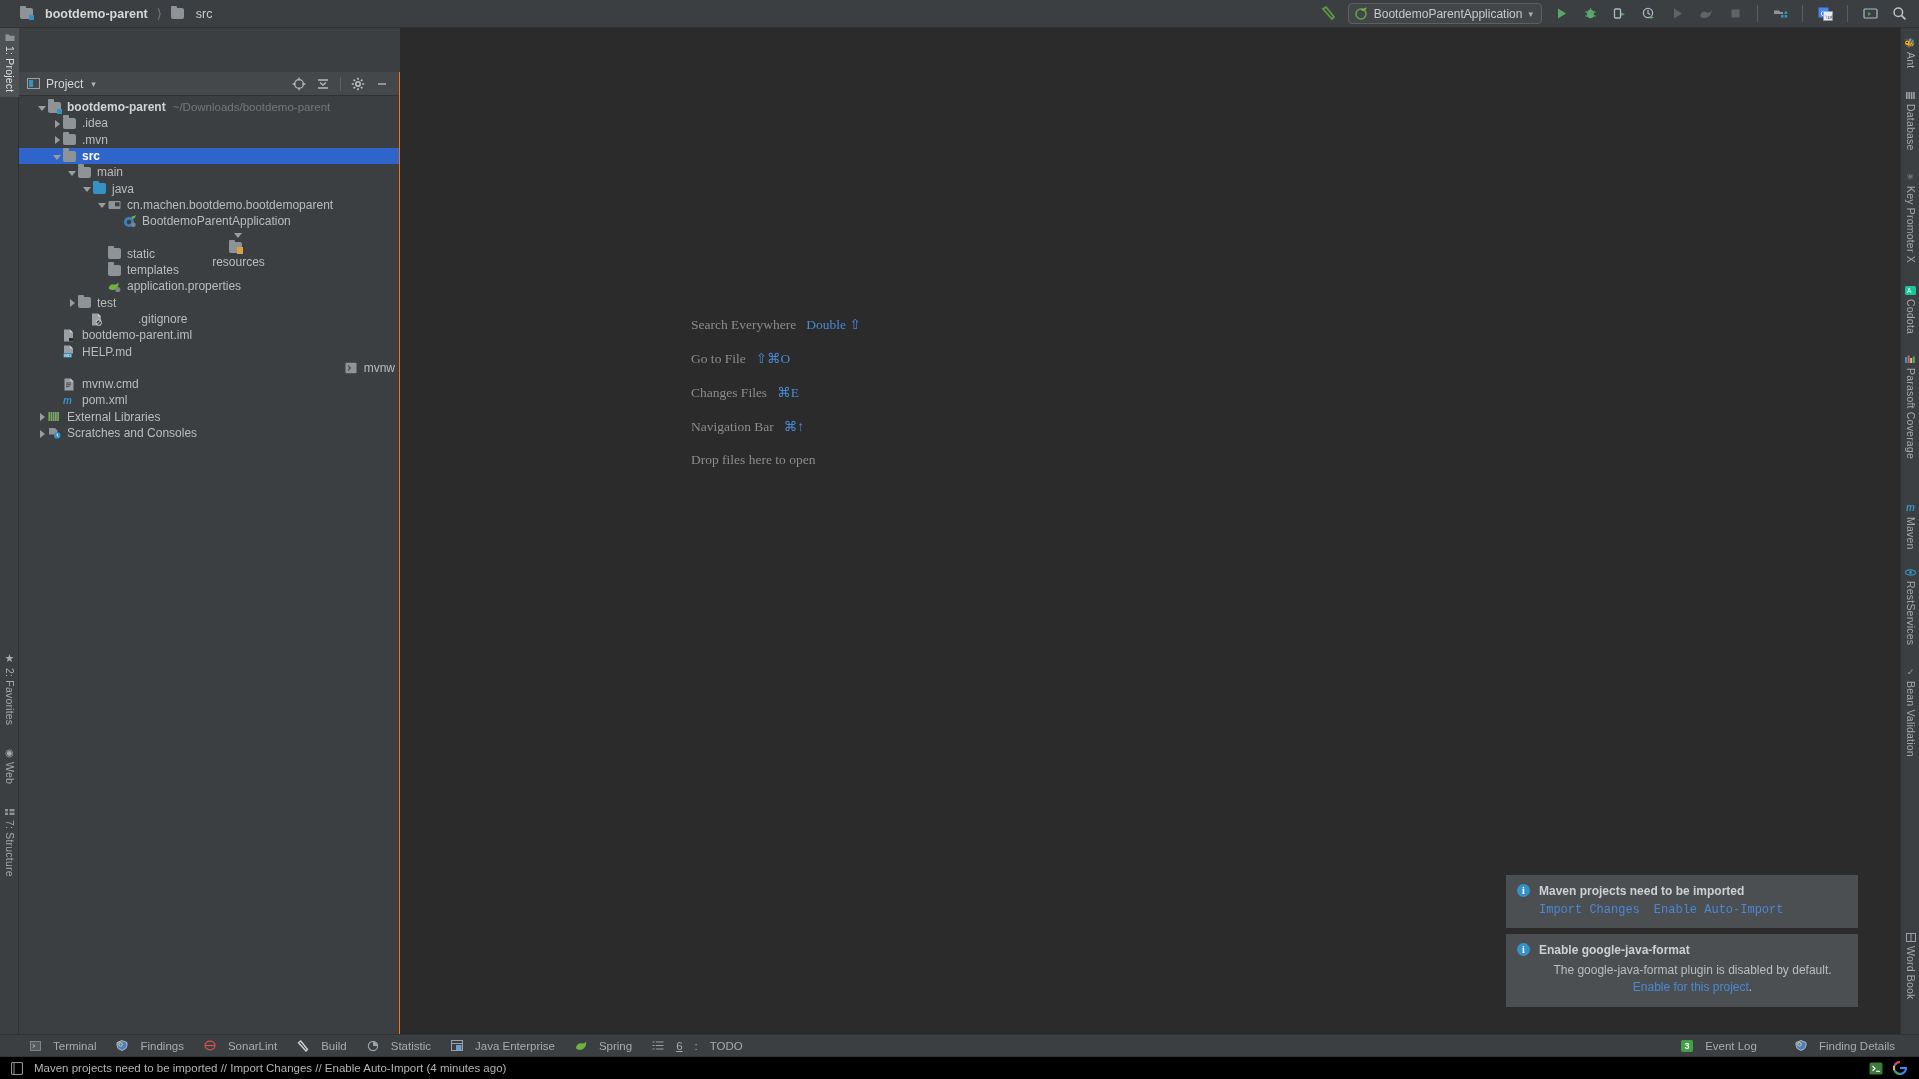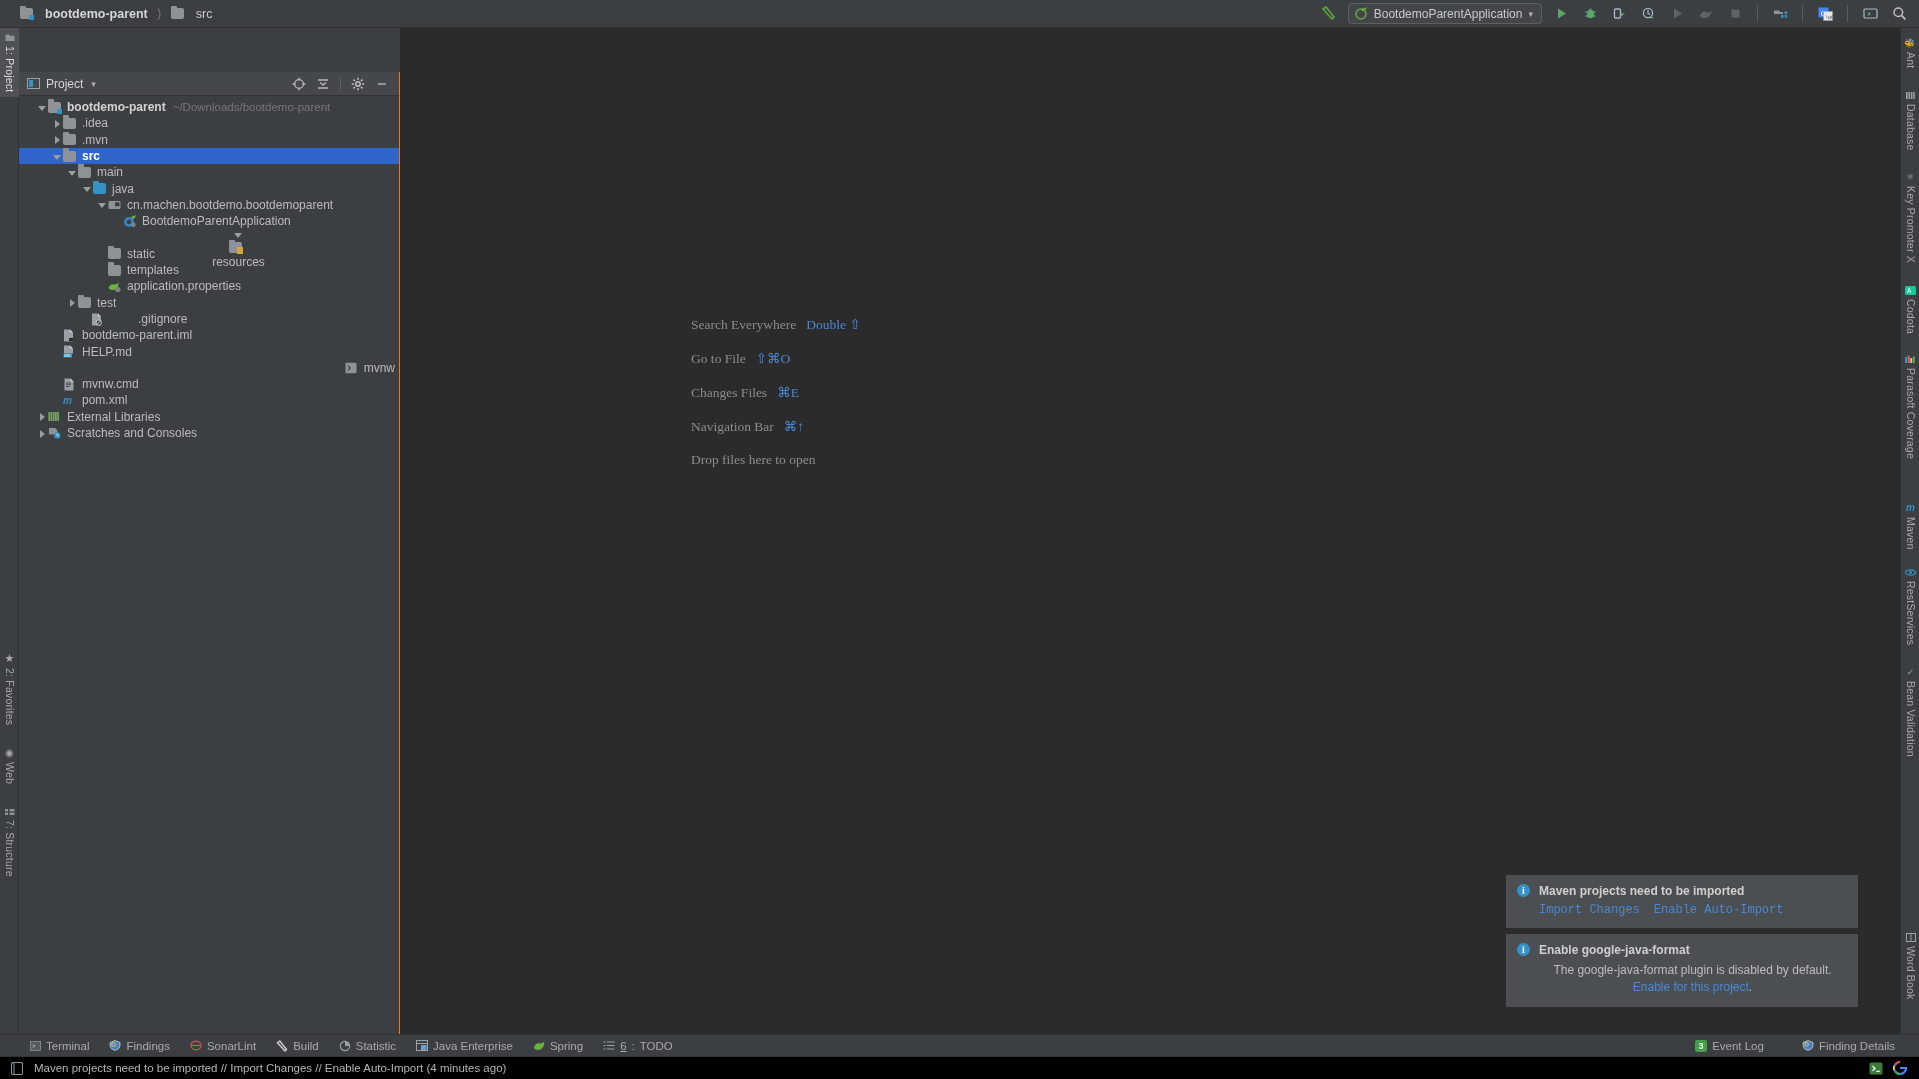--- a/index.html
+++ b/index.html
@@ -120,21 +120,21 @@
   .ntext { font-size: 12px; color: #bcbcbc; line-height: 17px; text-align: center; }
   .nlinks { display: flex; gap: 14px; font-family: Liberation Mono, monospace; }
   .link { color: #4a88d6; font-size: 12px; cursor: pointer; }
 
   
   .toolwin-bar {
     position: absolute; left: 0; bottom: 23px; width: 1919px; height: 22px;
     background: #3c3f41; display: flex; align-items: center;
     border-top: 1px solid #323232;
   }
-  .tw-btn { display: flex; align-items: center; gap: 5px; font-size: 11.5px; color: #a9a9a9; padding: 0 10px; height: 22px; }
+  .tw-btn { display: flex; align-items: center; gap: 12px; font-size: 11.5px; color: #a9a9a9; padding: 0 10px; height: 22px; }
   .tw-btn .u { text-decoration: underline; }
   .tw-right { margin-left: auto; display: flex; align-items: center; padding-right: 14px; gap: 18px; }
   .count-badge {
     background: #43a047; color: #fff; font-size: 9px; font-weight: bold;
     width: 12px; height: 12px; border-radius: 2px; text-align: center; line-height: 12px;
   }
 
   .status-bar {
     position: absolute; left: 0; bottom: 0; width: 1919px; height: 23px;
     background: #000000; display: flex; align-items: center;

